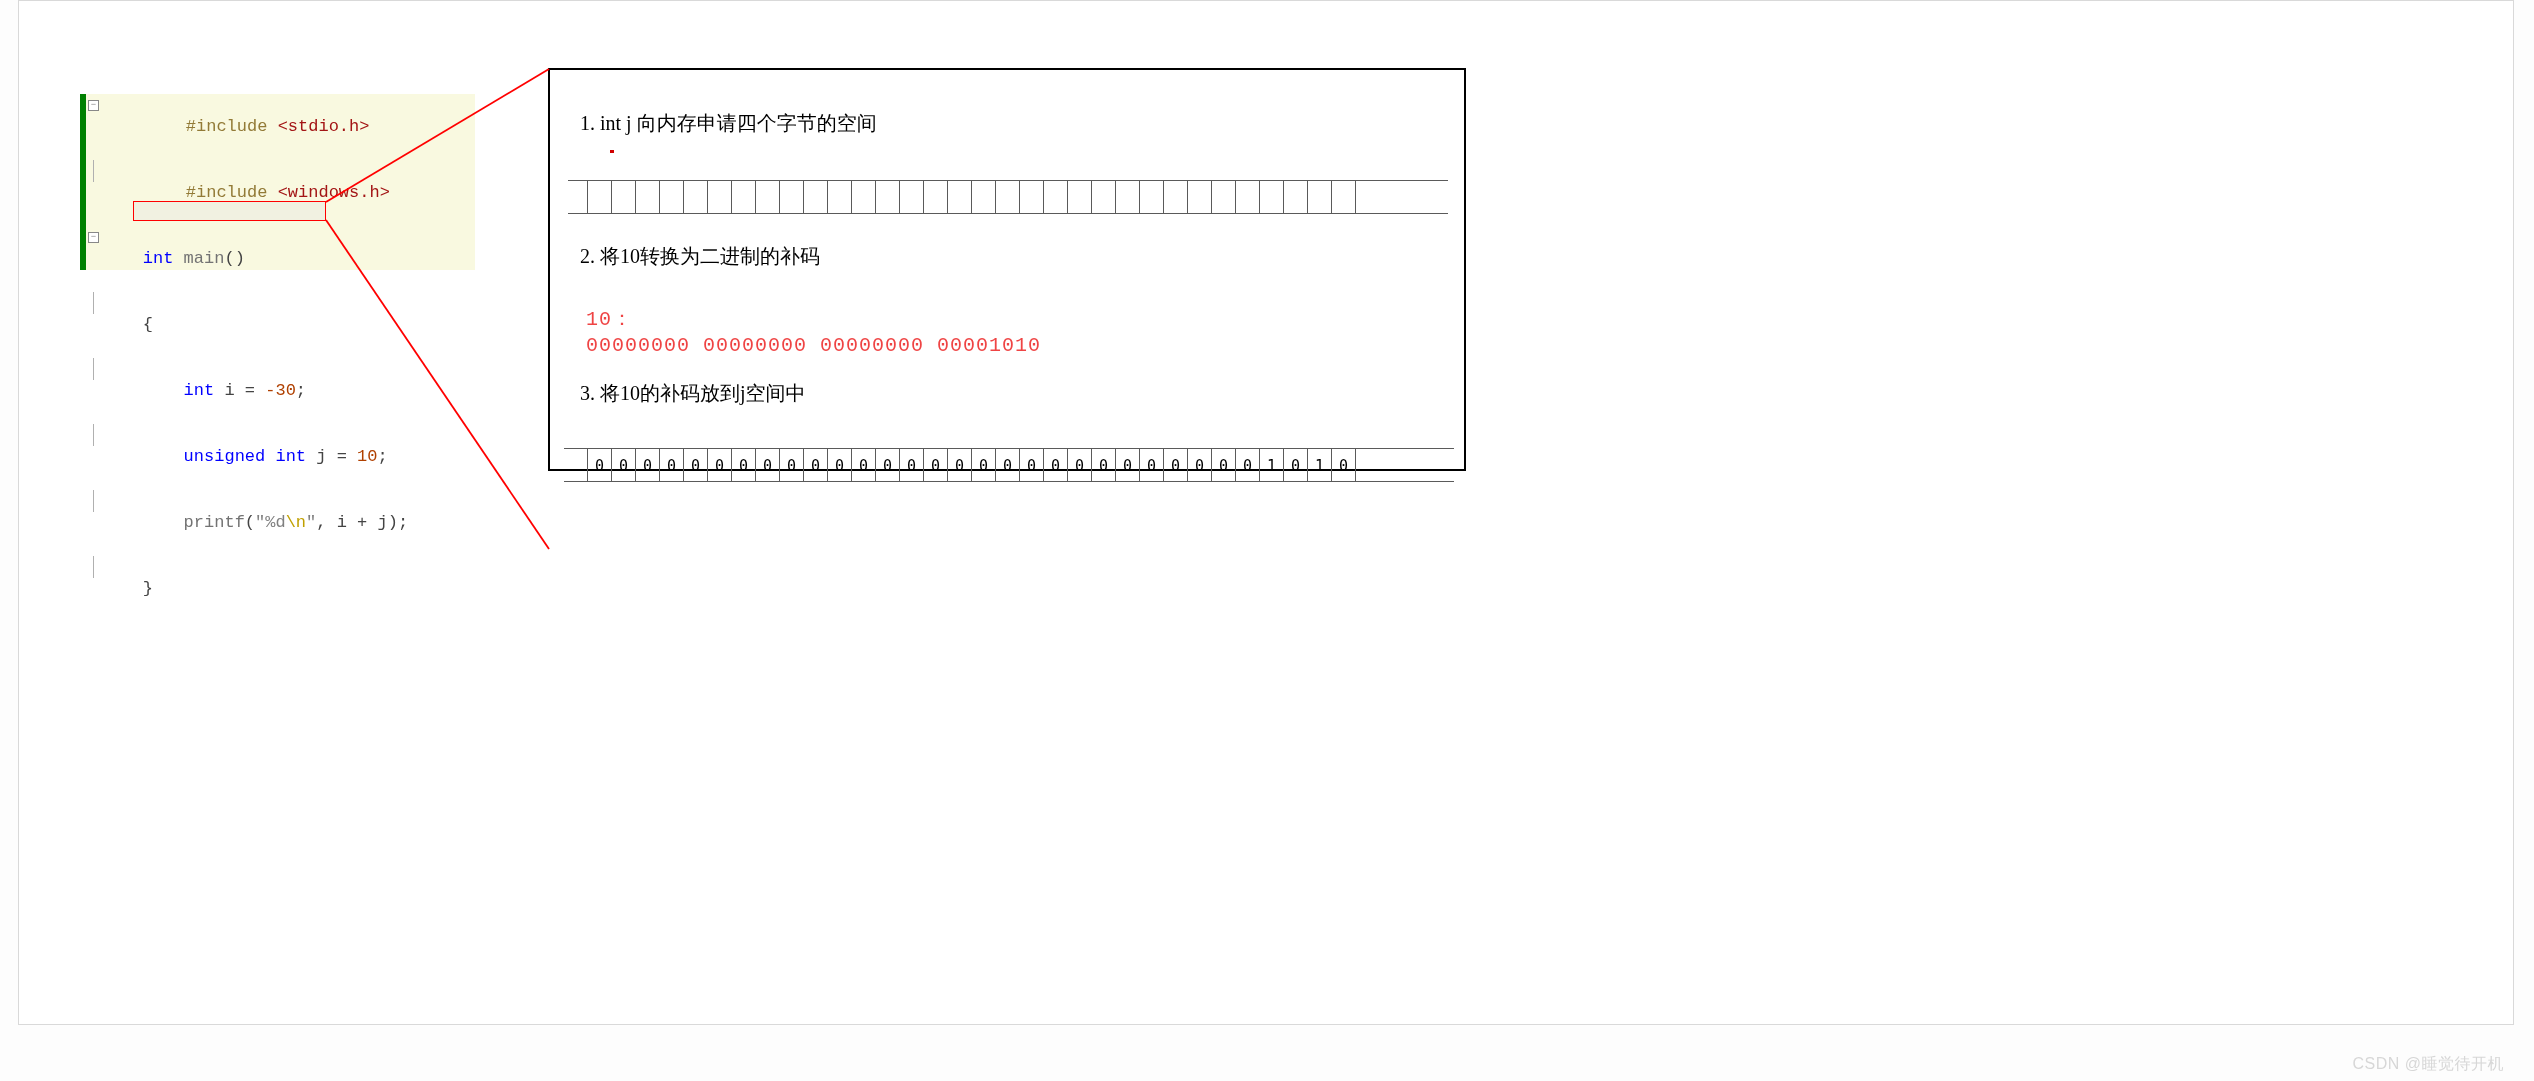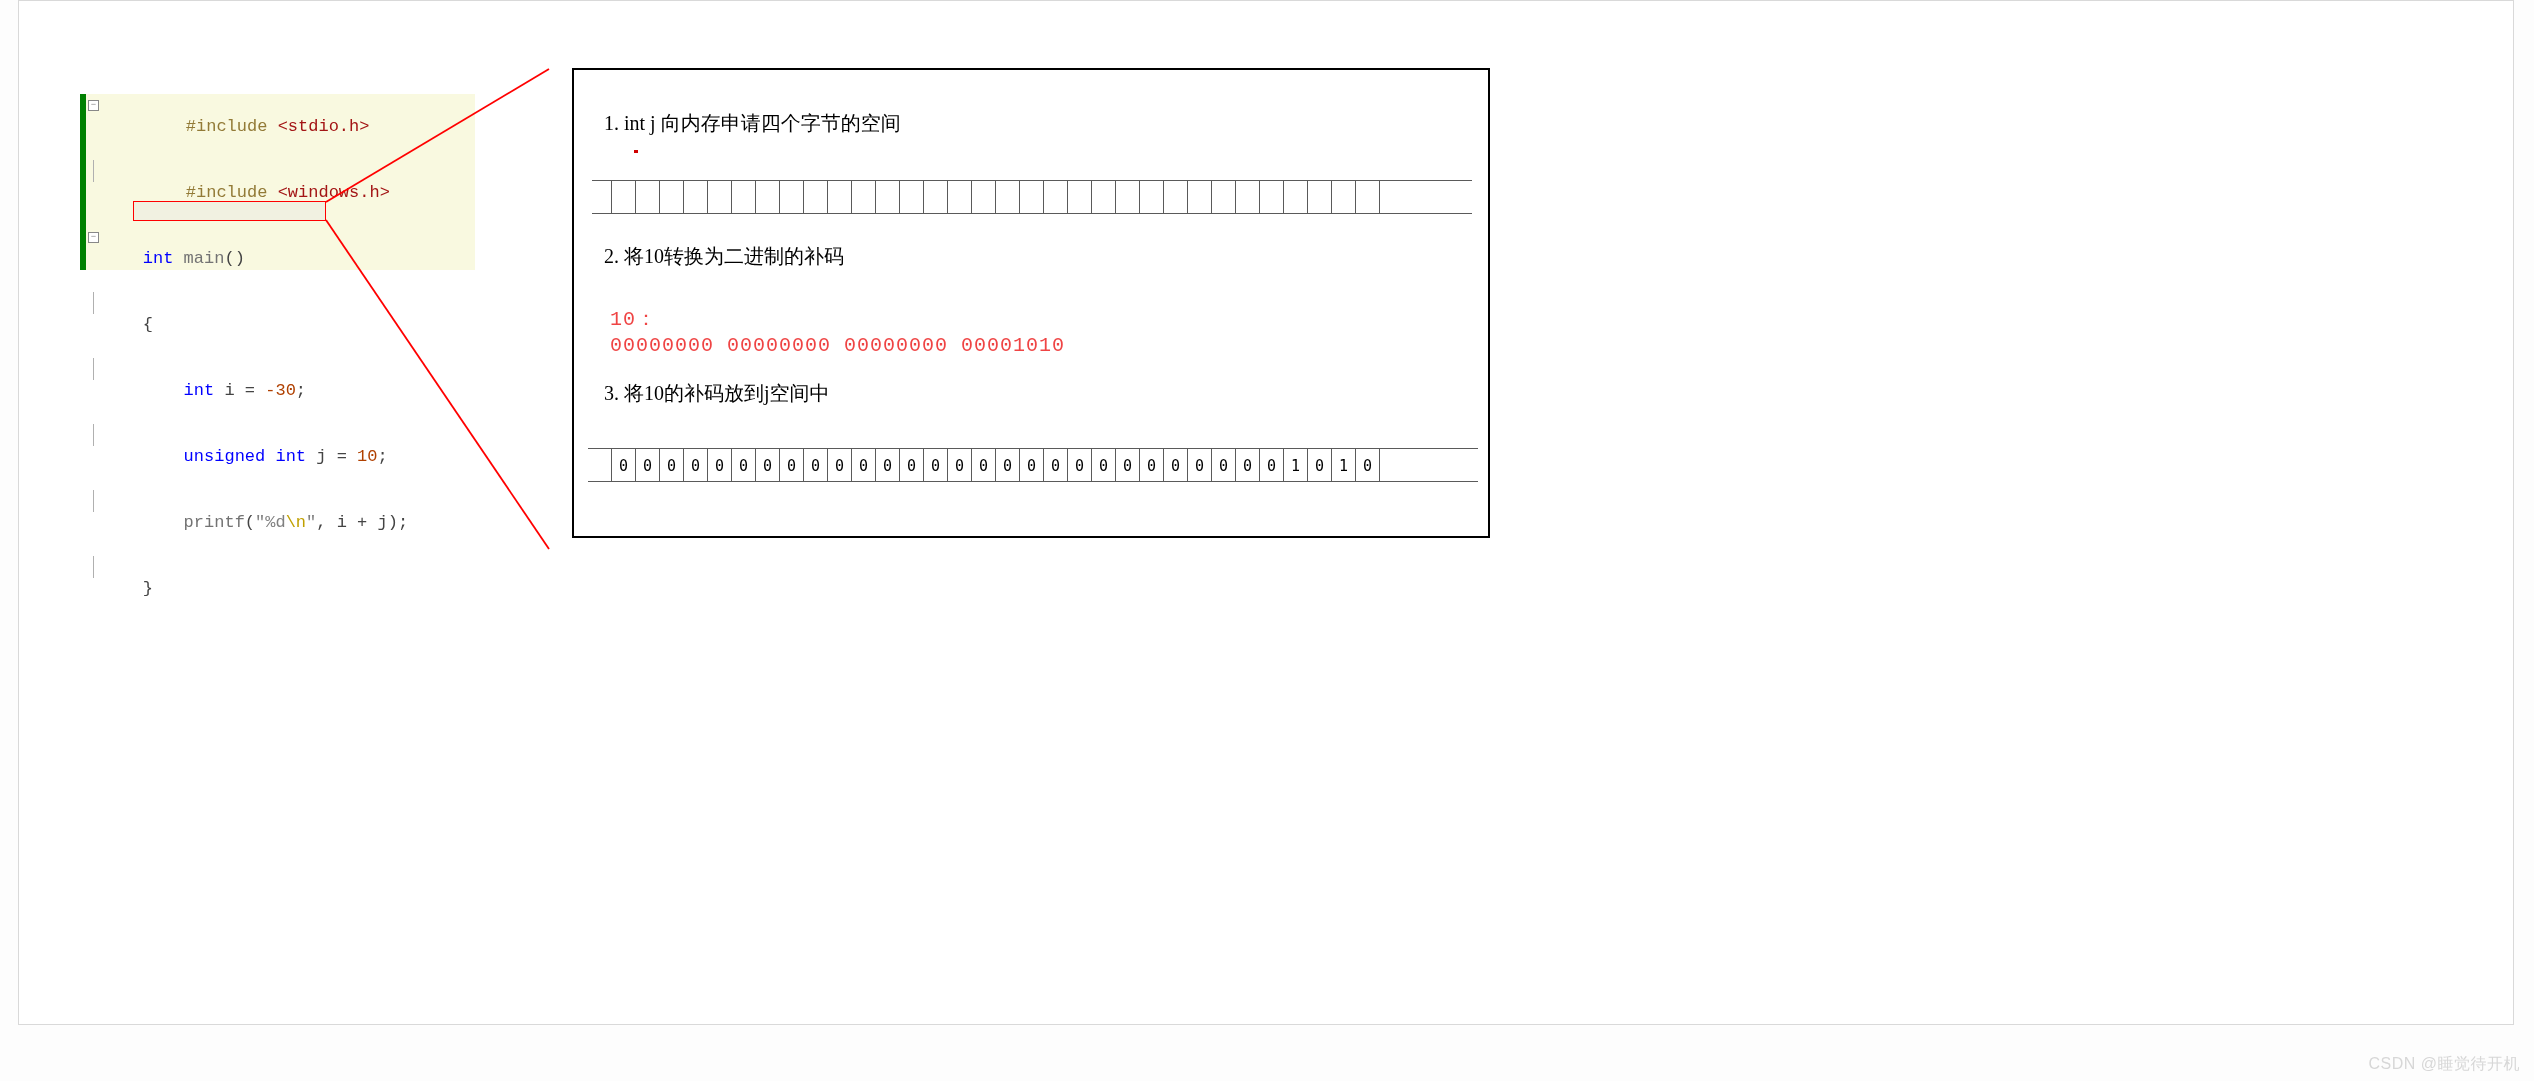--- a/index.html
+++ b/index.html
@@ -83,25 +83,24 @@
     pointer-events: none;
     box-sizing: border-box;
   }
 
   
   .explain-panel {
     position: absolute;
     left: 548px;
     top: 68px;
     width: 918px;
-    height: 470px;
+    height: 403px;
     border: 2px solid #000;
     box-sizing: border-box;
     background: #fff;
-    margin-left: 24px;
   }
   .h-text {
     position: absolute;
     font-family: "SimSun", serif;
     font-size: 20px;
     color: #000;
     white-space: pre;
   }
   .mono-text {
     position: absolute;
@@ -148,21 +147,21 @@
     left: 0;
     top: 0;
     width: 2534px;
     height: 1081px;
     pointer-events: none;
   }
 
   
   .watermark {
     position: absolute;
-    right: 14px;
+    right: 30px;
     bottom: 6px;
     font-family: "Microsoft YaHei", Arial, sans-serif;
     font-size: 16px;
     color: #d7d7d7;
     letter-spacing: 0.5px;
   }
 </style>
 </head>
 <body>
 

